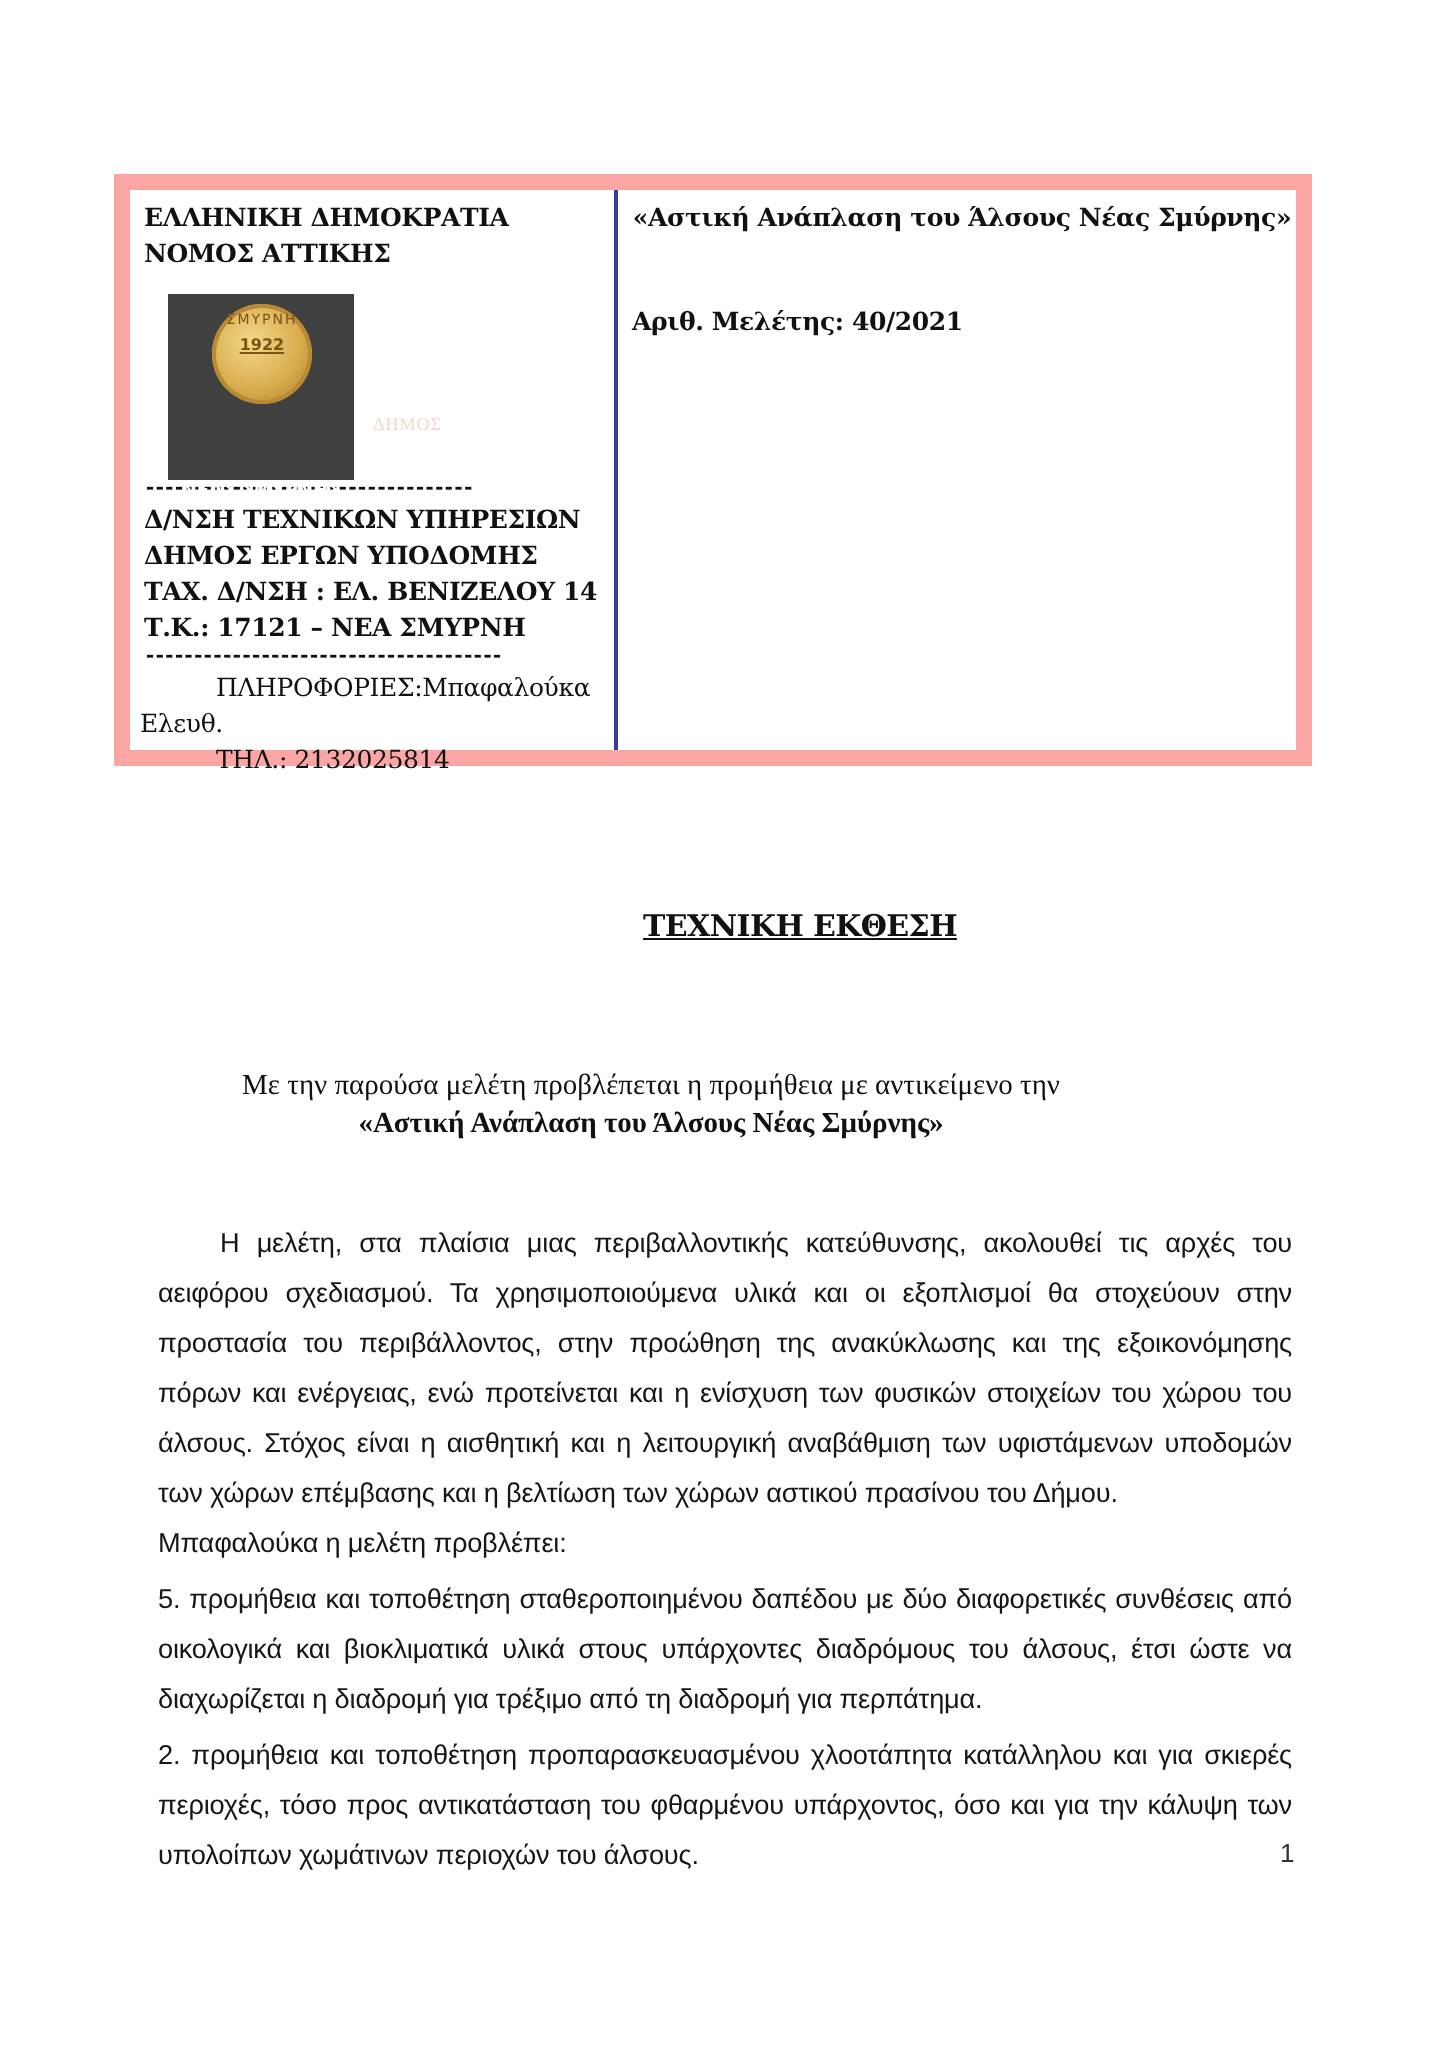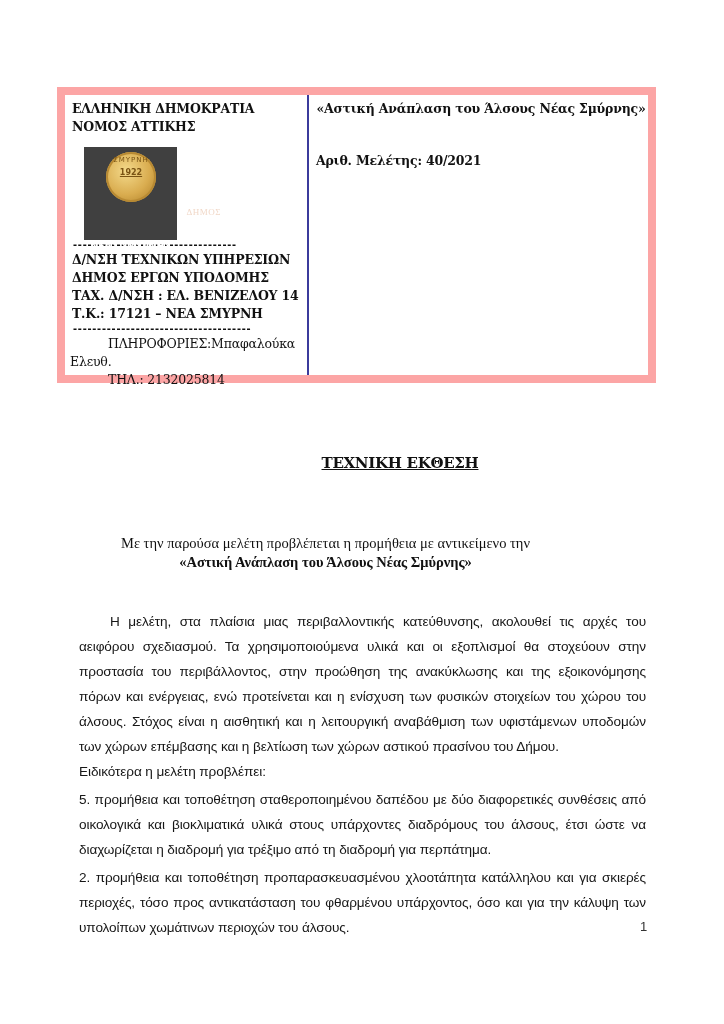--- a/index.html
+++ b/index.html
@@ -86,18 +86,18 @@
   </div>
 </div>
 
 <div class="doc-title">ΤΕΧΝΙΚΗ ΕΚΘΕΣΗ</div>
 
 <div class="intro intro1">Με την παρούσα μελέτη προβλέπεται η προμήθεια με αντικείμενο την</div>
 <div class="intro intro2">«Αστική Ανάπλαση του Άλσους Νέας Σμύρνης»</div>
 
 <div class="body">
   <p class="indent">Η μελέτη, στα πλαίσια μιας περιβαλλοντικής κατεύθυνσης, ακολουθεί τις αρχές του αειφόρου σχεδιασμού. Τα χρησιμοποιούμενα υλικά και οι εξοπλισμοί θα στοχεύουν στην προστασία του περιβάλλοντος, στην προώθηση της ανακύκλωσης και της εξοικονόμησης πόρων και ενέργειας, ενώ προτείνεται και η ενίσχυση των φυσικών στοιχείων του χώρου του άλσους. Στόχος είναι  η αισθητική και η λειτουργική αναβάθμιση των υφιστάμενων υποδομών των χώρων επέμβασης και η βελτίωση των χώρων αστικού πρασίνου του Δήμου.</p>
-  <p>Ειδικότερα η μελέτη προβλέπει:</p>
+  <p>Μπαφαλούκα η μελέτη προβλέπει:</p>
   <p class="list-item">5. προμήθεια και τοποθέτηση σταθεροποιημένου δαπέδου με δύο διαφορετικές συνθέσεις από οικολογικά και βιοκλιματικά υλικά στους υπάρχοντες διαδρόμους του άλσους, έτσι ώστε να διαχωρίζεται η διαδρομή για τρέξιμο από τη διαδρομή για περπάτημα.</p>
   <p class="list-item">2. προμήθεια και τοποθέτηση προπαρασκευασμένου χλοοτάπητα κατάλληλου και για σκιερές περιοχές, τόσο προς αντικατάσταση του φθαρμένου υπάρχοντος, όσο και για την κάλυψη των υπολοίπων χωμάτινων περιοχών του άλσους.</p>
 </div>
 
 <div class="page-number">1</div>
 
 </body></html>

